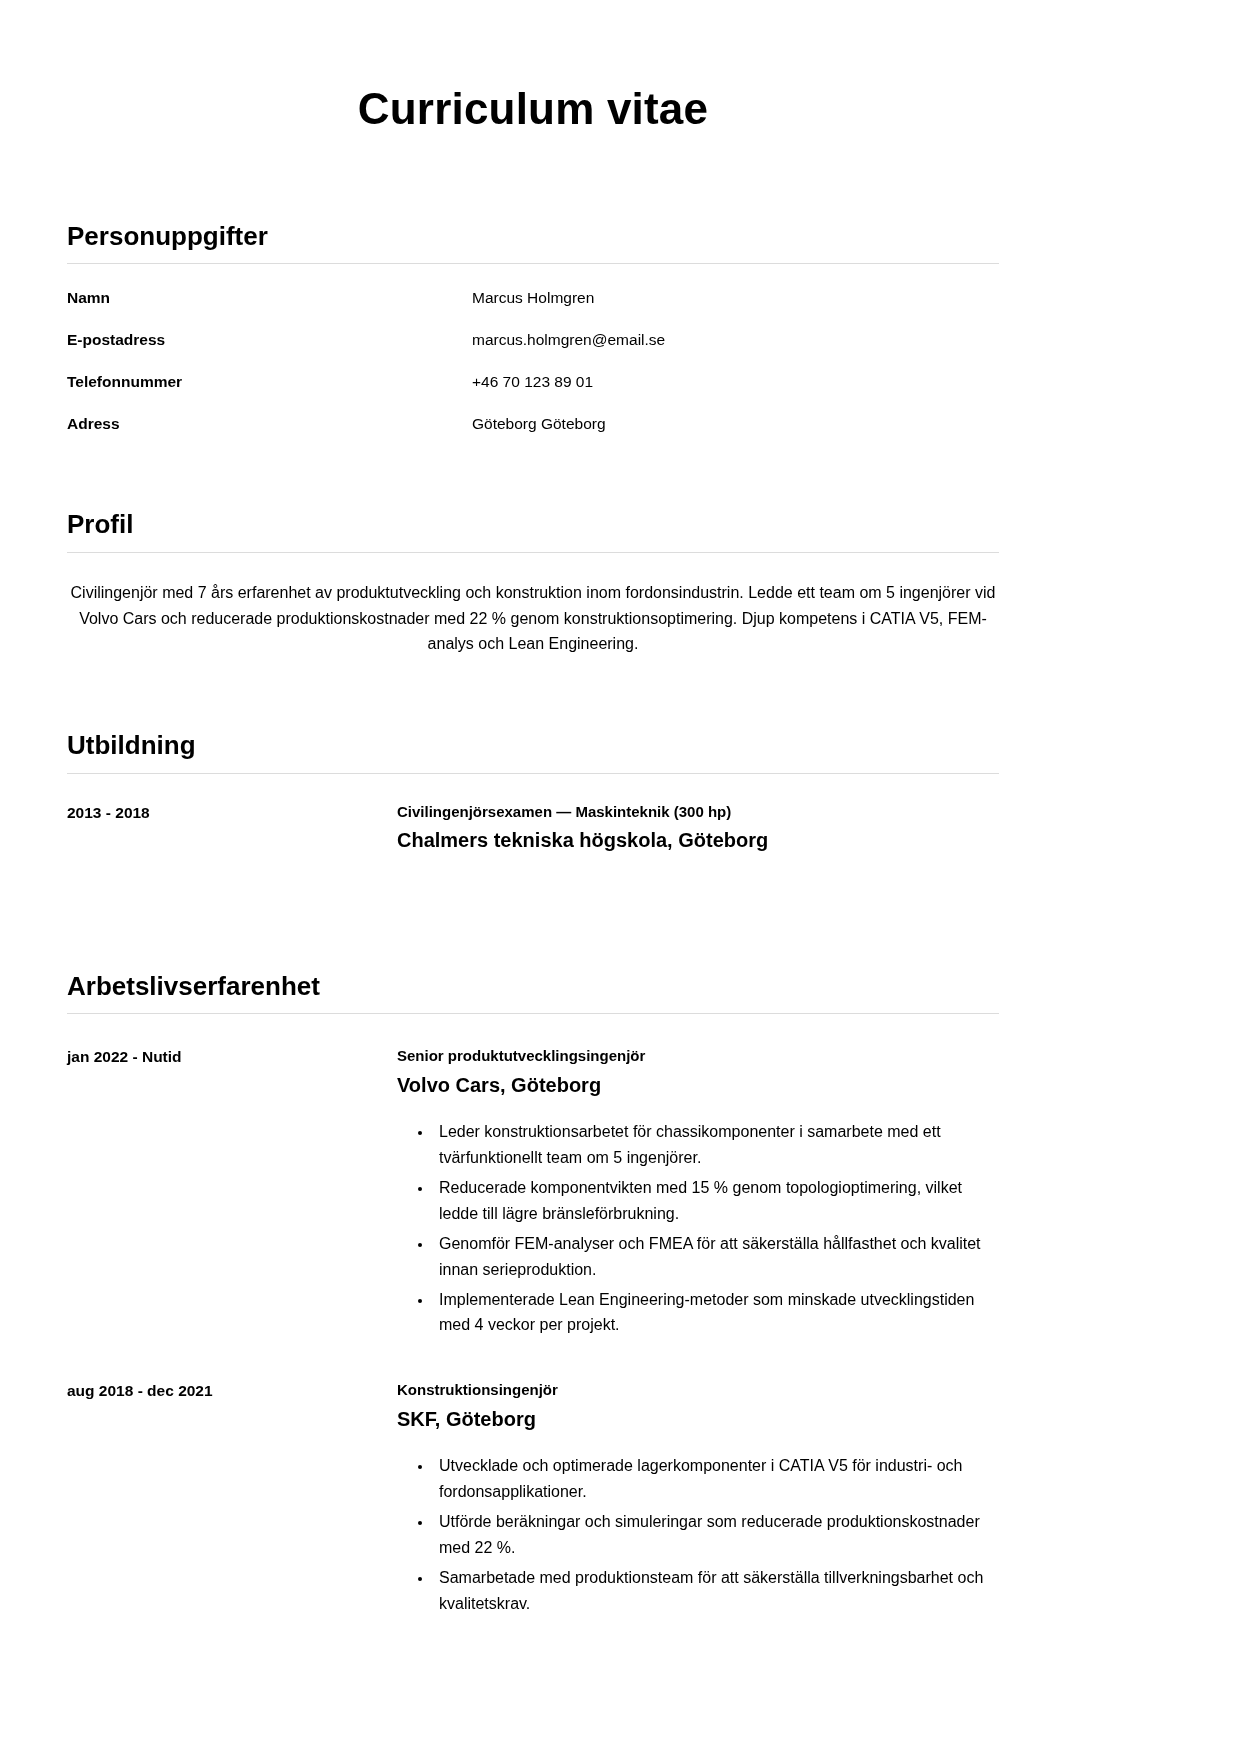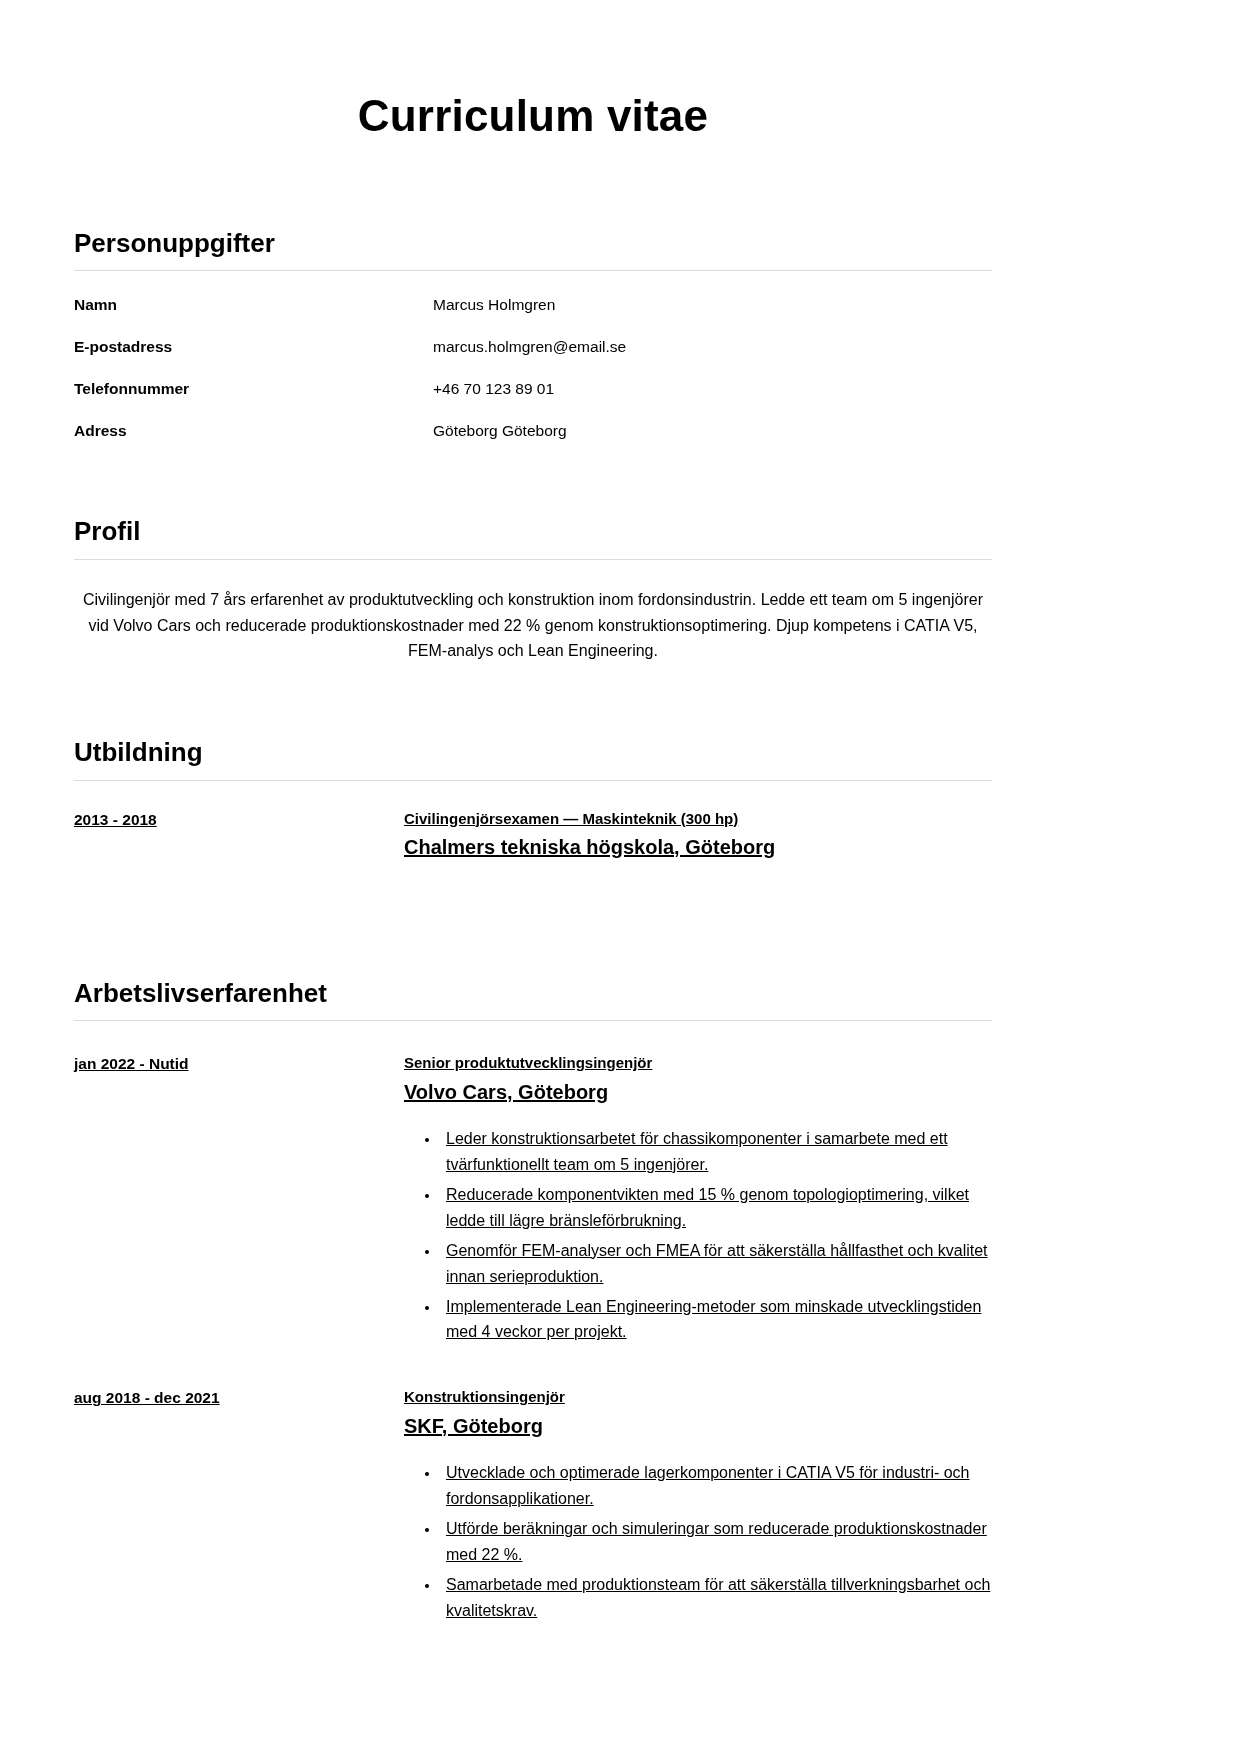--- a/index.html
+++ b/index.html
@@ -11,21 +11,21 @@
   body {
     font-family: "Liberation Sans", sans-serif;
     color: #000000;
     -webkit-font-smoothing: antialiased;
   }
   .page {
     width: 1097px;
     height: 1754px;
     box-sizing: border-box;
     background: #ffffff;
-    padding: 17px;
+    padding: 10px;
     position: relative;
     overflow: hidden;
   }
   .inner {
     padding: 52px 88px 0 57px;
   }
 
   
   .doc-title {
     text-align: center;
@@ -61,20 +61,21 @@
   .sec-gap-arbete          { margin-top: 115px; }
 
   
   .details {
     margin-top: 24px;
   }
   .detail-row {
     display: flex;
     align-items: flex-start;
     margin-bottom: 21px;
+    gap: 46px;
   }
   .detail-label {
     width: 330px;
     flex: 0 0 330px;
     font-size: 15.5px;
     font-weight: bold;
     line-height: 1.35;
   }
   .detail-value {
     font-size: 15.5px;
@@ -90,21 +91,20 @@
     line-height: 1.62;
     max-width: 1000px;
     text-align: center;
   }
 
   
   .entry {
     display: flex;
     align-items: flex-start;
     margin-top: 26px;
-    text-decoration: underline;
   }
   .entry-dates {
     width: 330px;
     flex: 0 0 330px;
     font-size: 15.5px;
     font-weight: bold;
     line-height: 1.55;
     padding-top: 1px;
   }
   .entry-body {

